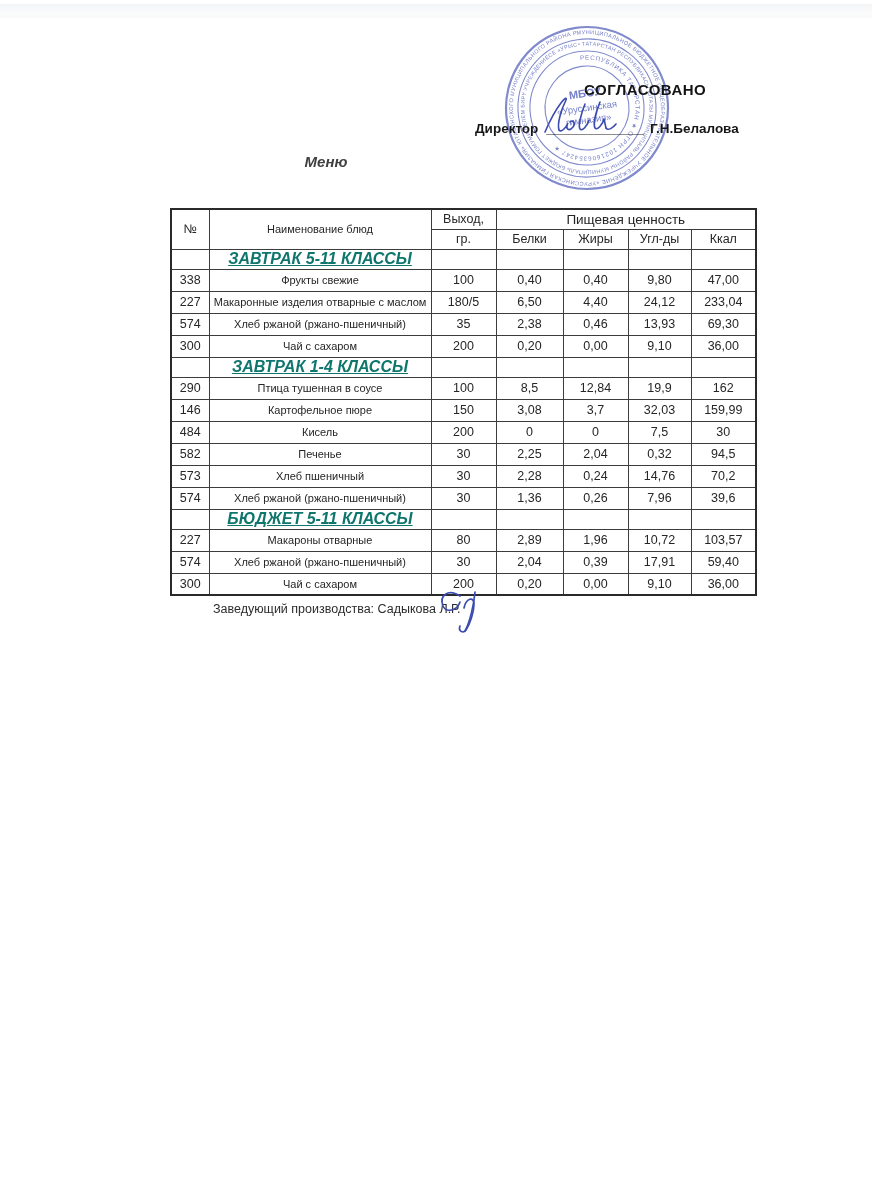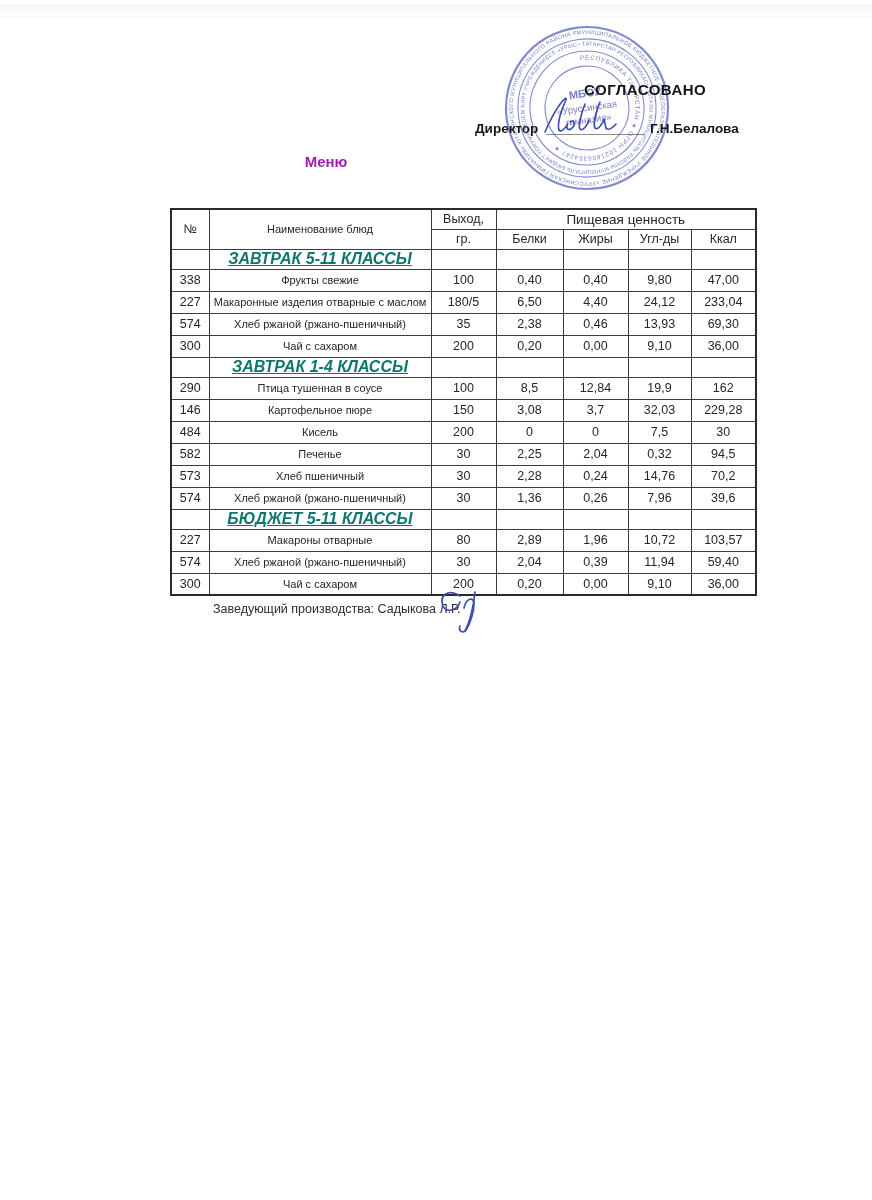--- a/index.html
+++ b/index.html
@@ -43,21 +43,21 @@
     font-weight:bold;letter-spacing:0px;color:#161616;
     margin:0 6px 0 8px;
   }
   .director-sig{
     position:absolute;left:535px;top:90px;width:115px;height:50px;
   }
 
   
   .title-block{
     position:absolute;left:166px;top:152px;width:320px;
-    text-align:center;font-weight:bold;color:#a21caf;
+    text-align:center;font-weight:bold;font-style:italic;color:#404040;
   }
   .title-block .t1{font-size:15px;line-height:19px;}
   .title-block .t2{font-size:15px;line-height:19px;}
 
   
   table.menu{
     position:absolute;left:170px;top:208px;
     border-collapse:collapse;
     table-layout:fixed;
     width:585px;
@@ -236,21 +236,21 @@
           <td>19,9</td>
           <td>162</td>
         </tr>
         <tr class="item-row">
           <td>146</td>
           <td class="dish-name">Картофельное пюре</td>
           <td>150</td>
           <td>3,08</td>
           <td>3,7</td>
           <td>32,03</td>
-          <td>229,28</td>
+          <td>159,99</td>
         </tr>
         <tr class="item-row">
           <td>484</td>
           <td class="dish-name">Кисель</td>
           <td>200</td>
           <td>0</td>
           <td>0</td>
           <td>7,5</td>
           <td>30</td>
         </tr>
@@ -298,21 +298,21 @@
           <td>1,96</td>
           <td>10,72</td>
           <td>103,57</td>
         </tr>
         <tr class="item-row">
           <td>574</td>
           <td class="dish-name">Хлеб ржаной (ржано-пшеничный)</td>
           <td>30</td>
           <td>2,04</td>
           <td>0,39</td>
-          <td>11,94</td>
+          <td>17,91</td>
           <td>59,40</td>
         </tr>
         <tr class="item-row">
           <td>300</td>
           <td class="dish-name">Чай с сахаром</td>
           <td>200</td>
           <td>0,20</td>
           <td>0,00</td>
           <td>9,10</td>
           <td>36,00</td>

